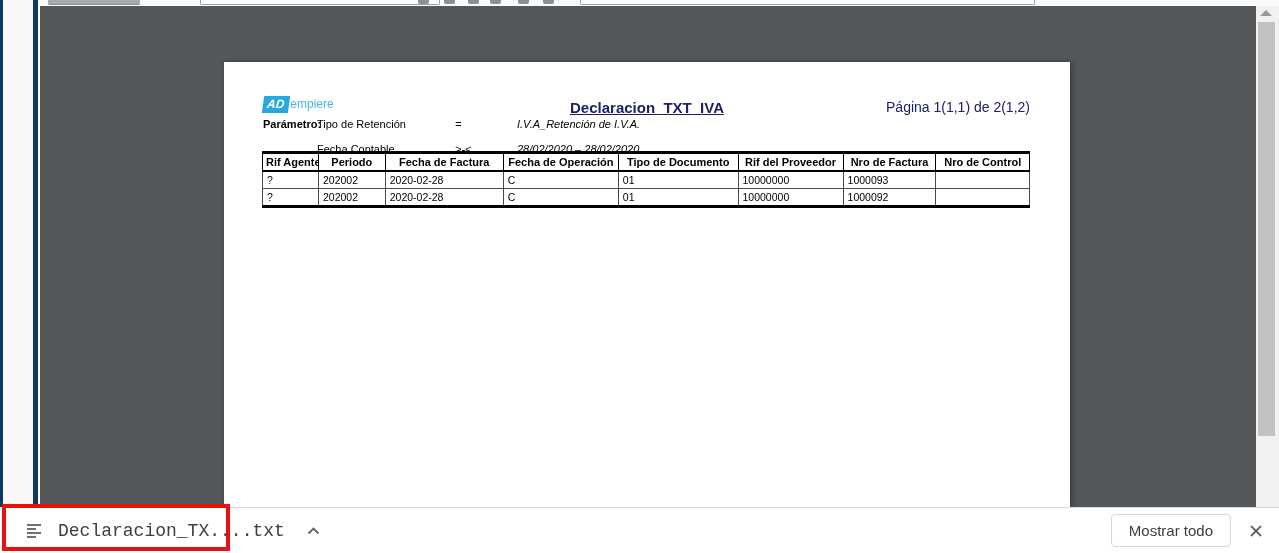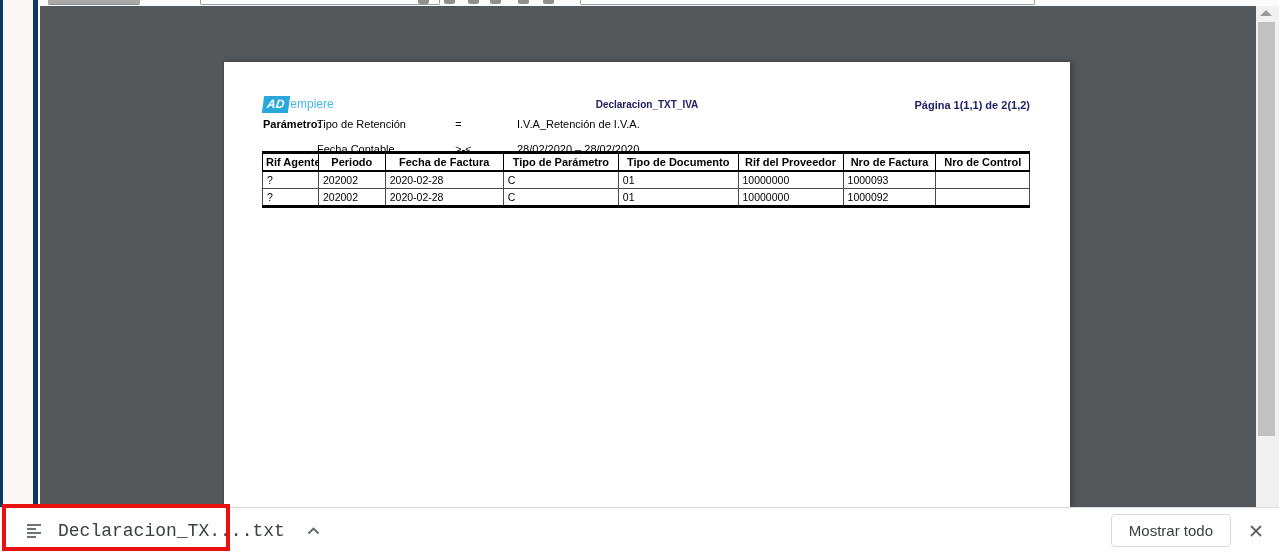--- a/index.html
+++ b/index.html
@@ -33,27 +33,27 @@
   #scroll-thumb{position:absolute;left:2px;top:16px;width:17px;height:414px;background:#c1c1c1;}
 
   
   #page{left:224px;top:62px;width:846px;height:445px;background:#fff;
     box-shadow:3px 0 6px rgba(0,0,0,.28), -1px 0 3px rgba(0,0,0,.15);color:#000;}
   #logo{position:absolute;left:39px;top:33px;height:18px;display:flex;align-items:center;}
   #logo .ad{display:inline-block;background:var(--brand-blue);color:#fff;font-weight:bold;font-style:italic;
     font-size:12px;padding:1px 5px 2px 4px;transform:skewX(-8deg);}
   #logo .rest{color:var(--brand-blue-light);font-size:12px;margin-left:1px;}
   #doc-title{position:absolute;left:0;top:37px;width:100%;text-align:center;
-    font-size:10px;font-weight:bold;color:var(--title-navy);}
-  #page-info{position:absolute;right:40px;top:37px;font-size:11px;font-weight:bold;color:var(--title-navy);}
+    font-size:15px;font-weight:bold;color:var(--title-navy);text-decoration:underline;}
+  #page-info{position:absolute;right:40px;top:37px;font-size:14px;font-weight:normal;color:var(--title-navy);}
   .param-row{position:absolute;left:39px;display:flex;font-size:11px;line-height:13px;}
   .param-label{font-weight:bold;width:54px;}
   .param-name{width:138px;}
   .param-op{font-style:italic;width:62px;}
-  .param-value{}
+  .param-value{font-style:italic;}
   #param1{top:56px;} #param2{top:81px;}
 
   
   #report-table{position:absolute;left:38px;top:89px;width:768px;border-collapse:collapse;
     border-top:3px solid #000;border-bottom:3px solid #000;table-layout:fixed;}
   #report-table th{font-size:11px;font-weight:bold;text-align:center;padding:2px 3px;height:17px;
     border:1px solid #000;border-bottom:2px solid #000;background:#fff;overflow:hidden;white-space:nowrap;}
   #report-table td{font-size:10.5px;padding:2px 4px;height:16px;border:1px solid #4a4a4a;
     overflow:hidden;white-space:nowrap;}
   #report-table col:nth-child(1){width:7.3%;} #report-table col:nth-child(2){width:8.7%;}
@@ -129,21 +129,21 @@
         <col>
         <col>
         <col>
         <col>
       </colgroup>
     <thead>
         <tr>
           <th>Rif Agente</th>
           <th>Periodo</th>
           <th>Fecha de Factura</th>
-          <th>Tipo de Parámetro</th>
+          <th>Fecha de Operación</th>
           <th>Tipo de Documento</th>
           <th>Rif del Proveedor</th>
           <th>Nro de Factura</th>
           <th>Nro de Control</th>
         </tr>
       </thead>
     <tbody>
         <tr>
           <td>?</td>
           <td>202002</td>

